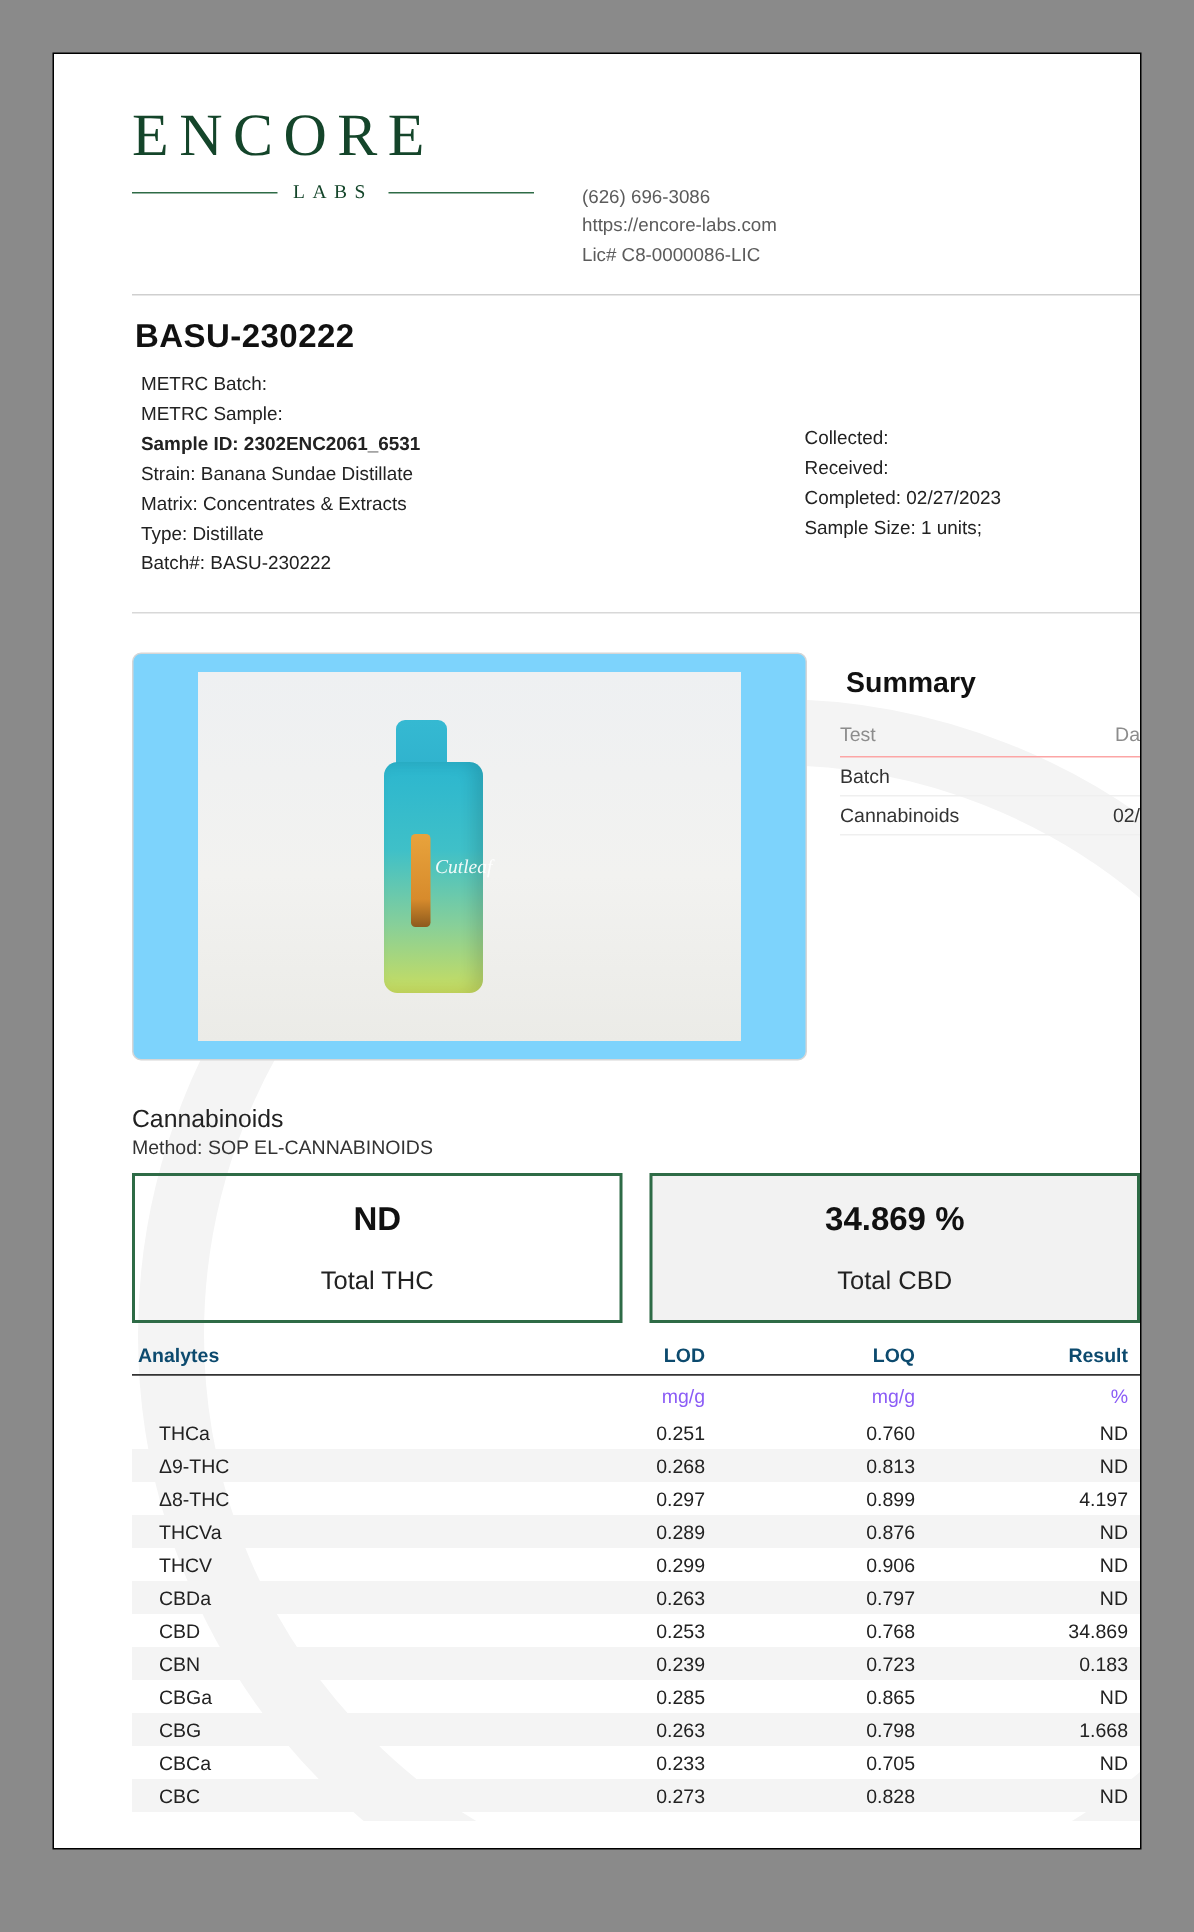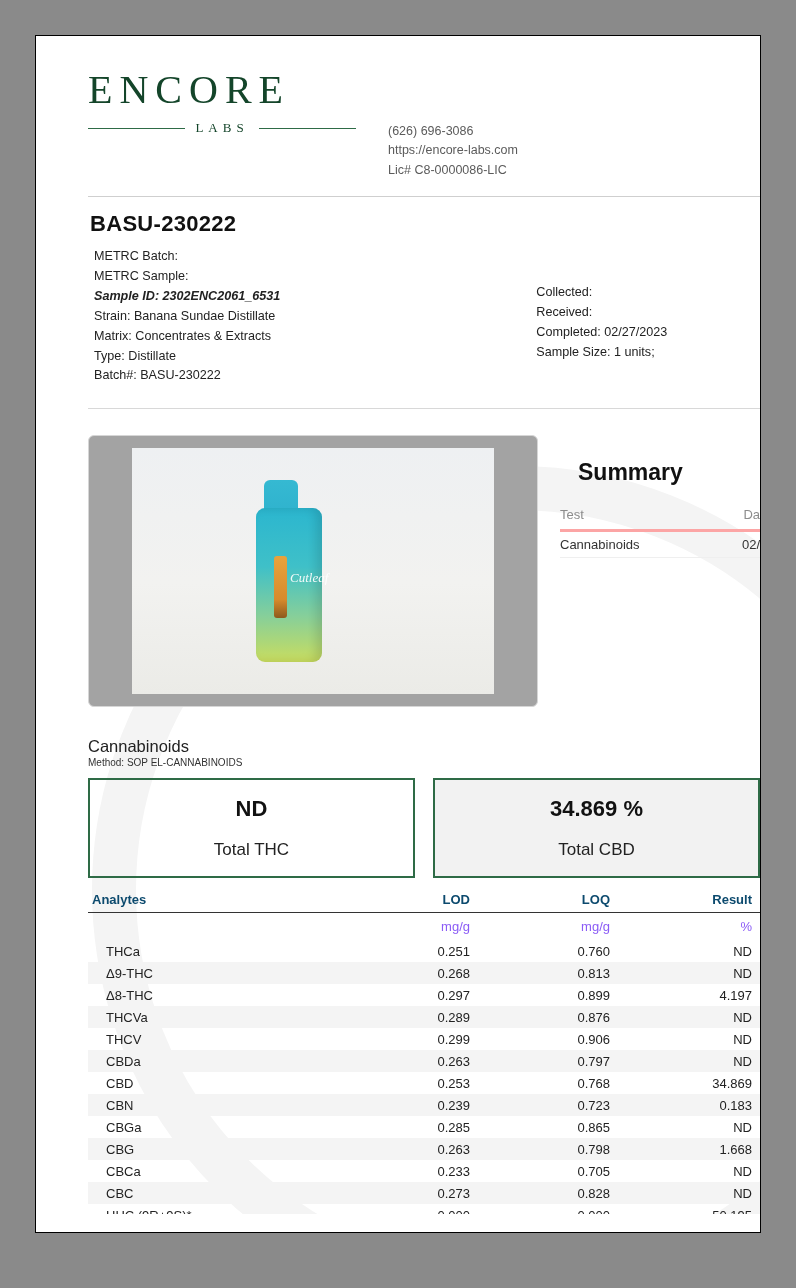--- a/index.html
+++ b/index.html
@@ -98,37 +98,37 @@
   }
   .meta {
     display: flex;
     margin-top: 10px;
     font-size: 12.6px;
     color: #222;
     line-height: 1.58;
   }
   .meta .left { width: 445px; padding-left: 6px; }
   .meta .right { width: 225px; }
-  .meta .b { font-weight: bold; font-style: italic; }
+  .meta .b { font-weight: bold; }
 
   
   .midrow {
     display: flex;
     margin-top: 26px;
   }
   .photo-frame {
     width: 450px;
     height: 272px;
     border: 1px solid #d6d6d6;
     border-radius: 6px;
     box-sizing: border-box;
     display: flex;
     align-items: center;
     justify-content: center;
-    background: #a3a3a3;
+    background: #7dd3fc;
   }
   .photo {
     width: 362px;
     height: 246px;
     background: #f2f2ef;
     position: relative;
     overflow: hidden;
   }
   .photo .bgtop { position: absolute; inset: 0; background: linear-gradient(180deg,#eef0f2 0%,#f2f2f0 55%,#ebebe7 100%); }
   .dev {
@@ -176,53 +176,53 @@
     color: #ffffff;
     opacity: 0.92;
     transform: rotate(0deg);
   }
   .summary {
     flex: 1;
     padding-left: 22px;
     padding-top: 6px;
   }
   .summary h2 {
-    margin: 18px;
-    font-size: 23px;
+    margin: 4px;
+    font-size: 19px;
     color: #111;
     font-weight: bold;
   }
   .sum-table {
     width: 100%;
     border-collapse: collapse;
     margin-top: 12px;
     font-size: 13px;
   }
   .sum-table th {
     text-align: left;
     color: #8c8c8c;
     font-weight: normal;
     padding: 3px 0 7px 0;
-    border-bottom: 3px solid #fca5a5;
+    border-bottom: 1px solid #fca5a5;
   }
   .sum-table td {
     padding: 5px 0;
     color: #333;
     border-bottom: 1px solid #efefef;
   }
   .sum-table .c2 { text-align: right; width: 90px; }
 
   
   .sec-title {
     margin-top: 30px;
     font-size: 16.5px;
     color: #222;
   }
   .sec-method {
-    font-size: 10px;
+    font-size: 13px;
     color: #333;
     margin-top: 1px;
   }
   .bigrow {
     display: flex;
     gap: 18px;
     margin-top: 10px;
   }
   .bigbox {
     flex: 1;
@@ -340,20 +340,24 @@
           <h2>Summary</h2>
           <table class="sum-table">
             <thead>
               <tr>
                 <th>Test</th>
                 <th class="c2">Da</th>
               </tr>
             </thead>
             <tbody>
               <tr>
+                <td>Batch</td>
+                <td class="c2"></td>
+              </tr>
+              <tr>
                 <td>Cannabinoids</td>
                 <td class="c2">02/</td>
               </tr>
             </tbody>
           </table>
         </div>
       </div>
 
       <div class="sec-title">Cannabinoids</div>
       <div class="sec-method">Method: SOP EL-CANNABINOIDS</div>

